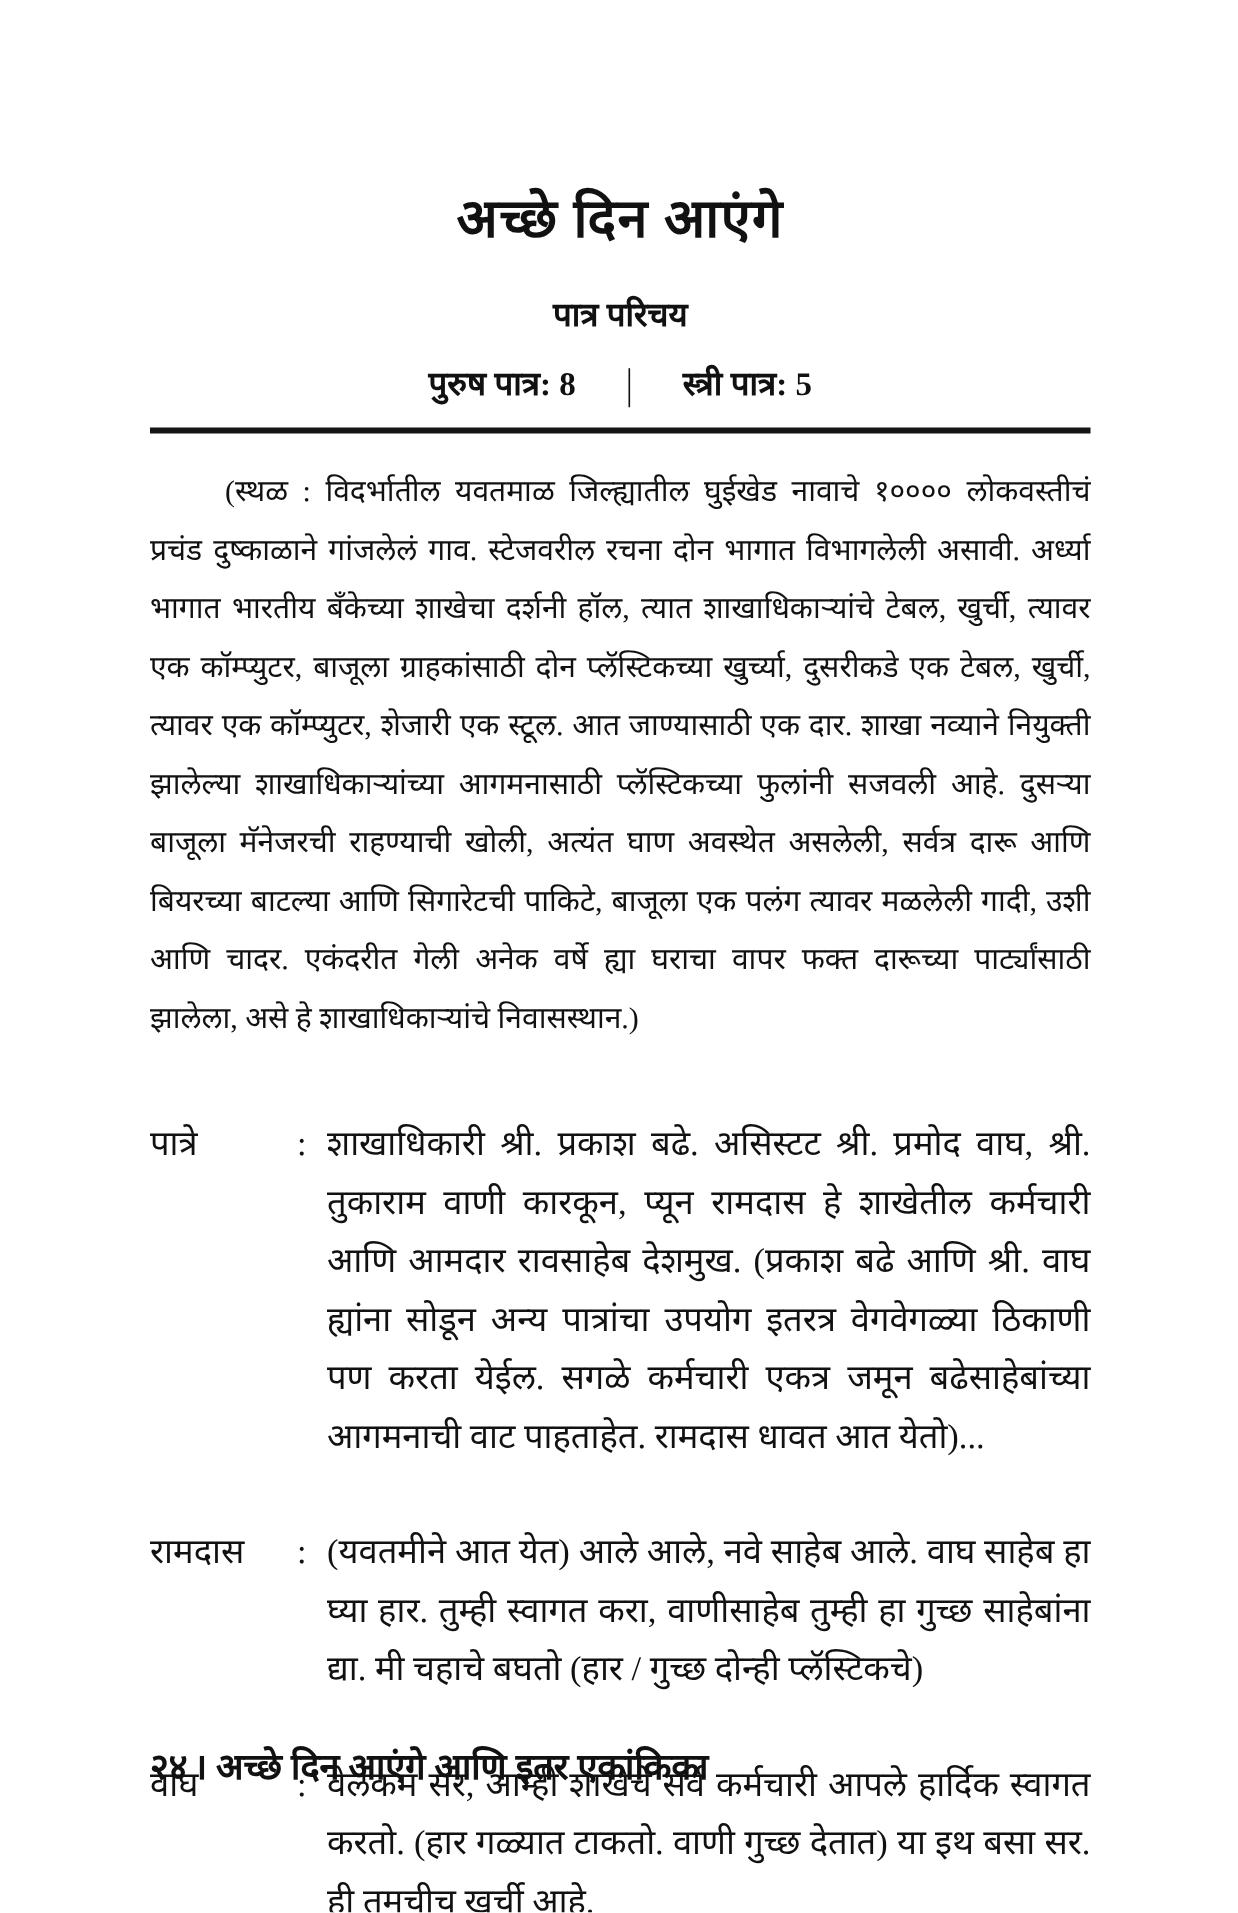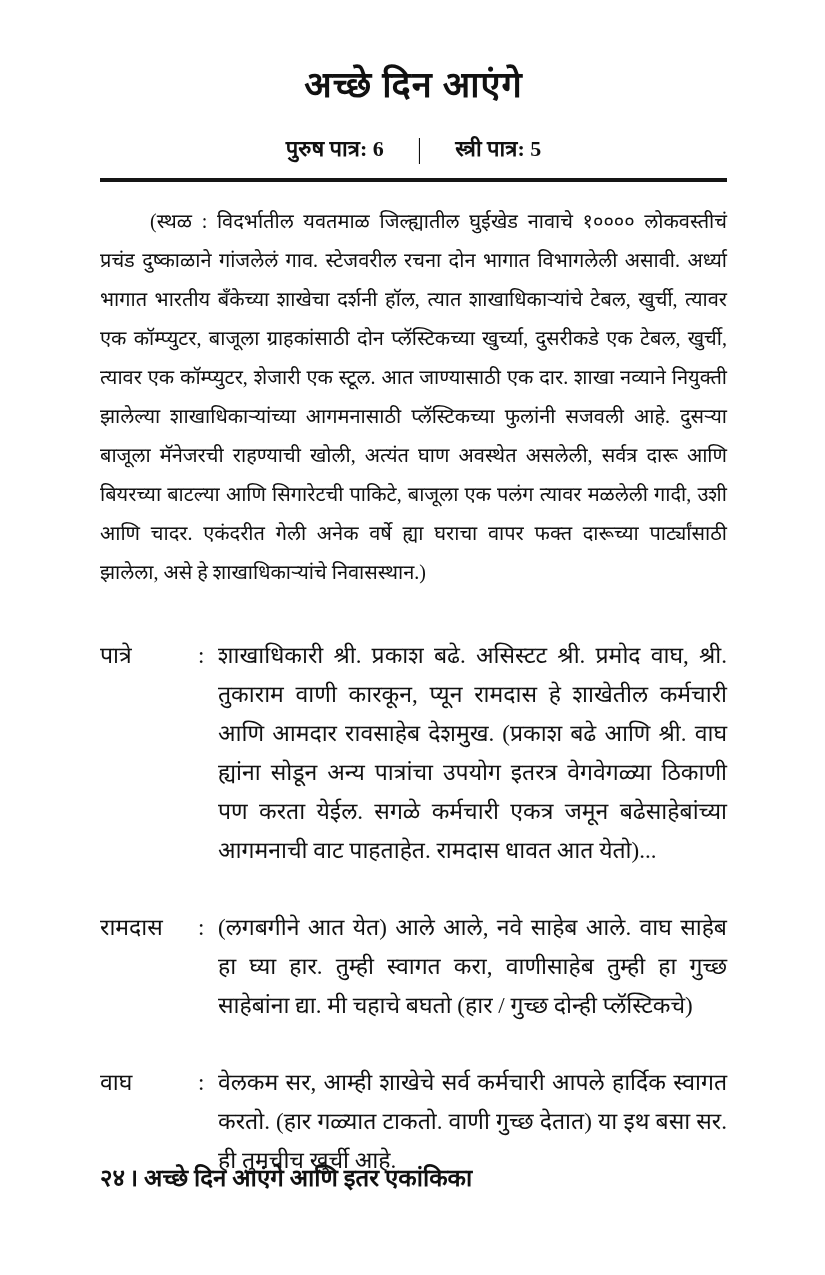--- a/index.html
+++ b/index.html
@@ -9,21 +9,21 @@
   }
   .page {
     position: relative;
     width: 825px;
     height: 1275px;
     margin: 0 auto;
     background: #ffffff;
     color: #111111;
     font-family: "Liberation Serif", "DejaVu Serif", serif;
     box-sizing: border-box;
-    padding: 59px 98px 0 100px;
+    padding: 120px 98px 0 100px;
     overflow: hidden;
   }
   .page-header { text-align: center; }
   .play-title {
     font-size: 36px;
     font-weight: 700;
     margin: 0 0 24px 0;
     letter-spacing: 1px;
   }
   .cast-heading {
@@ -73,41 +73,42 @@
   }
   .page-footer .fsep { margin: 0 6px 0 4px; }
 </style>
 </head>
 <body>
 
 <div class="page">
 
   <header class="page-header">
     <h1 class="play-title">अच्छे दिन आएंगे</h1>
+    <div class="cast-heading">पात्र परिचय</div>
     <div class="cast-counts">
-      <span>पुरुष पात्र: 6</span>
+      <span>पुरुष पात्र: 8</span>
       <span class="sep">|</span>
       <span>स्त्री पात्र: 5</span>
     </div>
     <hr class="rule">
   </header>
 
   <main>
     <p class="stage-directions">(स्थळ : विदर्भातील यवतमाळ जिल्ह्यातील घुईखेड नावाचे १०००० लोकवस्तीचं प्रचंड दुष्काळाने गांजलेलं गाव. स्टेजवरील रचना दोन भागात विभागलेली असावी. अर्ध्या भागात भारतीय बँकेच्या शाखेचा दर्शनी हॉल, त्यात शाखाधिकाऱ्यांचे टेबल, खुर्ची, त्यावर एक कॉम्प्युटर, बाजूला ग्राहकांसाठी दोन प्लॅस्टिकच्या खुर्च्या, दुसरीकडे एक टेबल, खुर्ची, त्यावर एक कॉम्प्युटर, शेजारी एक स्टूल. आत जाण्यासाठी एक दार. शाखा नव्याने नियुक्ती झालेल्या शाखाधिकाऱ्यांच्या आगमनासाठी प्लॅस्टिकच्या फुलांनी सजवली आहे. दुसऱ्या बाजूला मॅनेजरची राहण्याची खोली, अत्यंत घाण अवस्थेत असलेली, सर्वत्र दारू आणि बियरच्या बाटल्या आणि सिगारेटची पाकिटे, बाजूला एक पलंग त्यावर मळलेली गादी, उशी आणि चादर. एकंदरीत गेली अनेक वर्षे ह्या घराचा वापर फक्त दारूच्या पार्ट्यांसाठी झालेला, असे हे शाखाधिकाऱ्यांचे निवासस्थान.)</p>
 
     <section class="dialogue">
       <span class="speaker">पात्रे</span>
       <span class="colon">:</span>
       <span class="speech">शाखाधिकारी श्री. प्रकाश बढे. असिस्टट श्री. प्रमोद वाघ, श्री. तुकाराम वाणी कारकून, प्यून रामदास हे शाखेतील कर्मचारी आणि आमदार रावसाहेब देशमुख. (प्रकाश बढे आणि श्री. वाघ ह्यांना सोडून अन्य पात्रांचा उपयोग इतरत्र वेगवेगळ्या ठिकाणी पण करता येईल. सगळे कर्मचारी एकत्र जमून बढेसाहेबांच्या आगमनाची वाट पाहताहेत. रामदास धावत आत येतो)...</span>
     </section>
 
     <section class="dialogue">
       <span class="speaker">रामदास</span>
       <span class="colon">:</span>
-      <span class="speech">(लगबगीने आत येत) आले आले, नवे साहेब आले. वाघ साहेब हा घ्या हार. तुम्ही स्वागत करा, वाणीसाहेब तुम्ही हा गुच्छ साहेबांना द्या. मी चहाचे बघतो (हार / गुच्छ दोन्ही प्लॅस्टिकचे)</span>
+      <span class="speech">(यवतमीने आत येत) आले आले, नवे साहेब आले. वाघ साहेब हा घ्या हार. तुम्ही स्वागत करा, वाणीसाहेब तुम्ही हा गुच्छ साहेबांना द्या. मी चहाचे बघतो (हार / गुच्छ दोन्ही प्लॅस्टिकचे)</span>
     </section>
 
     <section class="dialogue">
       <span class="speaker">वाघ</span>
       <span class="colon">:</span>
       <span class="speech">वेलकम सर, आम्ही शाखेचे सर्व कर्मचारी आपले हार्दिक स्वागत करतो. (हार गळ्यात टाकतो. वाणी गुच्छ देतात) या इथ बसा सर. ही तुमचीच खुर्ची आहे.</span>
     </section>
   </main>
 
   <footer class="page-footer">

